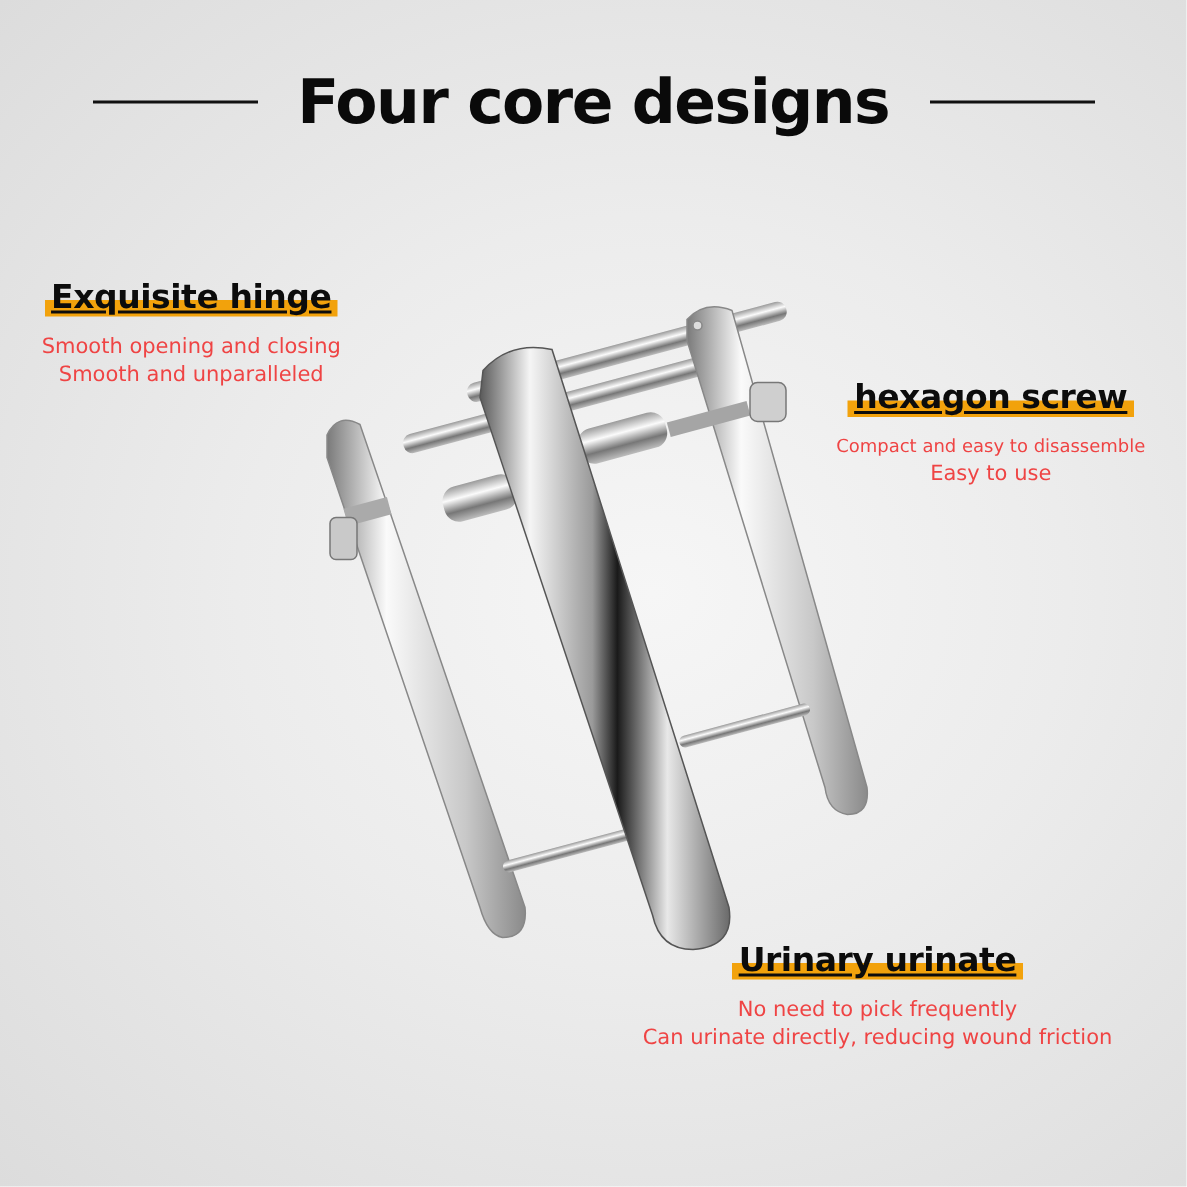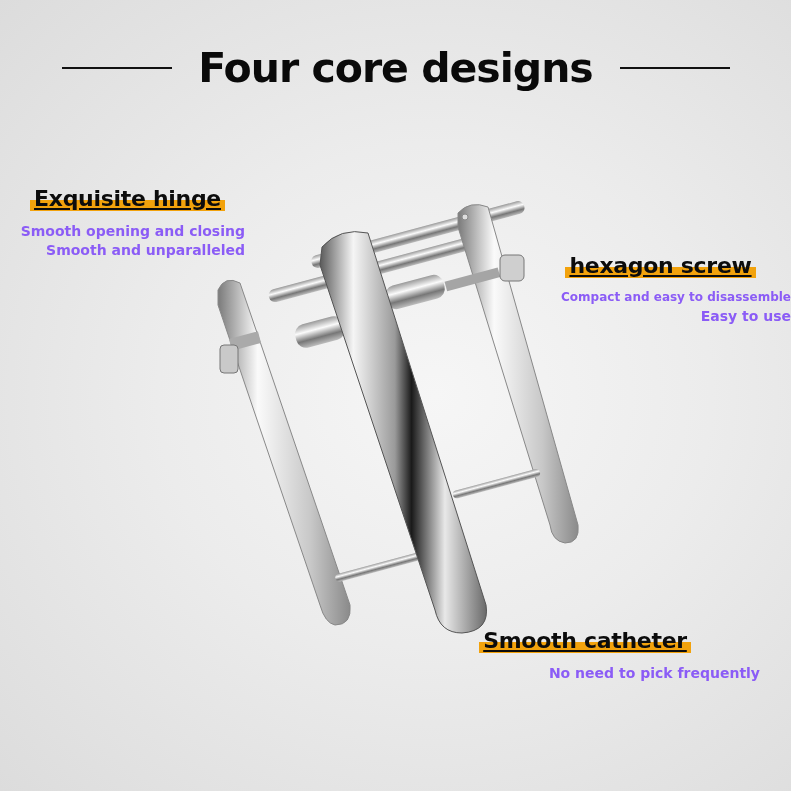--- a/index.html
+++ b/index.html
@@ -20,23 +20,22 @@
   .feature { position: absolute; text-align: center; }
   .feature .head {
     display: inline-block; position: relative; font-weight: bold; color: #0c0c0c;
     font-size: 22px; letter-spacing: -0.3px; line-height: 26px; padding: 0 4px; z-index: 1; text-decoration: underline;
   }
   .feature .head::after {
     content: ""; position: absolute; left: 0; right: 0; bottom: 1px; height: 11px;
     background: #f2a20c; z-index: -1;
   }
   .feature .desc {
-    font-weight: bold; color: #8b5cf6; font-size: 14px; line-height: 19px; margin-top: 6px;
+    font-weight: normal; color: #ef4444; font-size: 14px; line-height: 19px; margin-top: 6px;
     white-space: nowrap;
-    text-align: right;
   }
   #f-hinge { left: 10px; top: 186px; width: 235px; }
   #f-screw { left: 530px; top: 253px; width: 261px; }
   #f-retainer { left: 24px; top: 538px; width: 262px; }
   #f-catheter { left: 410px; top: 628px; width: 350px; }
   .product { position: absolute; left: 200px; top: 185px; width: 400px; height: 460px; }
 </style>
 </head>
 <body>
 
@@ -55,22 +54,23 @@
 <div class="feature" id="f-screw">
   <div class="head">hexagon screw</div>
   <div class="desc" style="margin-top:9px;font-size:12px">Compact and easy to disassemble</div>
   <div class="desc" style="margin-top:0">Easy to use</div>
 </div>
 
 <div class="feature" id="f-retainer">
 </div>
 
 <div class="feature" id="f-catheter">
-  <div class="head">Smooth catheter</div>
+  <div class="head">Urinary urinate</div>
   <div class="desc" style="margin-top:10px">No need to pick frequently</div>
+  <div class="desc" style="margin-top:0">Can urinate directly, reducing wound friction</div>
 </div>
 
 <svg class="product" viewBox="0 0 400 460" xmlns="http://www.w3.org/2000/svg">
   <defs>
     <linearGradient id="chrome" x1="0" y1="0" x2="1" y2="0">
       <stop offset="0" stop-color="#5a5a5a"></stop>
       <stop offset="0.2" stop-color="#f5f5f5"></stop>
       <stop offset="0.45" stop-color="#9a9a9a"></stop>
       <stop offset="0.55" stop-color="#1a1a1a"></stop>
       <stop offset="0.75" stop-color="#e8e8e8"></stop>

